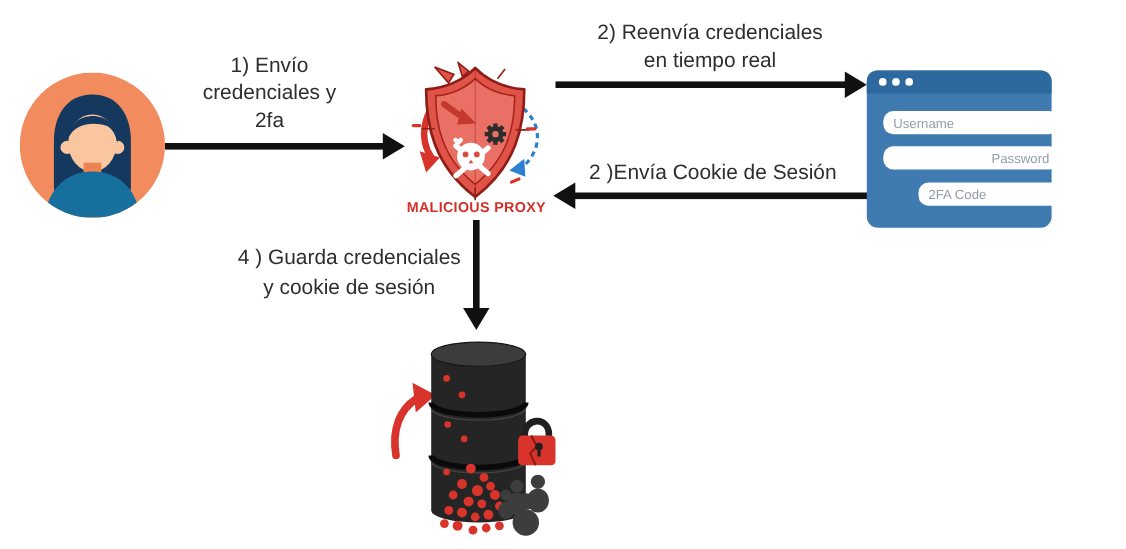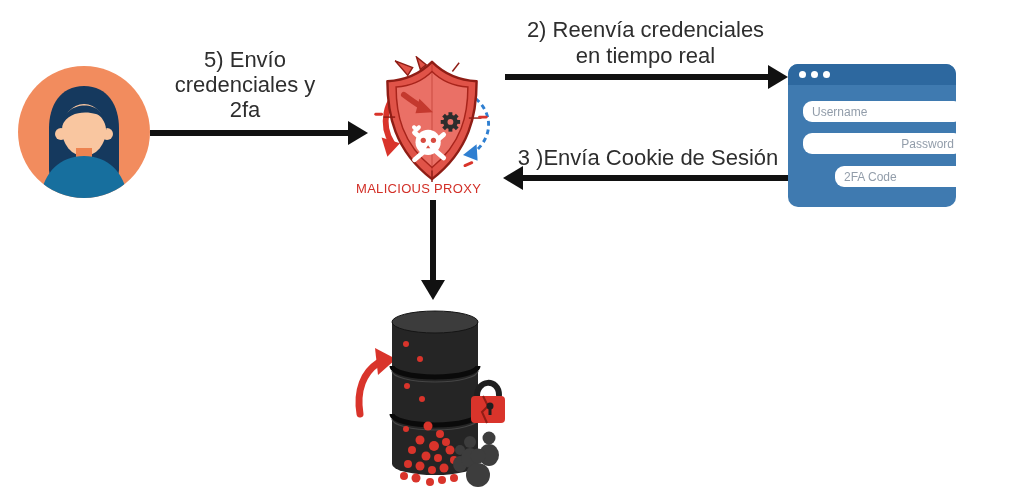--- a/index.html
+++ b/index.html
@@ -8,26 +8,26 @@
     --field-placeholder:#929daa; --avatar-orange:#f28c5e; --hair-navy:#15395e;
     --skin:#f9c6a0; --shirt-teal:#176f9e; --db-dark:#252525;
     --blue-dashed:#2f7fd1; --people-gray:#3d3d3d;
   }
   html,body{margin:0;padding:0;background:#ffffff;}
   .canvas{
     position:relative;width:1024px;height:499px;background:#ffffff;overflow:hidden;
     font-family:"Liberation Sans",sans-serif;
   }
   .lbl{
-    position:absolute;font-size:22px;line-height:25px;color:var(--text);
+    position:absolute;font-size:19px;line-height:25px;color:var(--text);
     text-align:center;white-space:pre-line;
   }
   .proxy-lbl{
-    position:absolute;font-weight:normal;font-size:13px;letter-spacing:.3px;
-    color:var(--proxy-label-red);text-align:left;
+    position:absolute;font-weight:bold;font-size:13px;letter-spacing:.3px;
+    color:var(--proxy-label-red);text-align:center;
   }
   .arrow{position:absolute;}
   .shaft-h{position:absolute;top:9px;height:6px;background:var(--arrow-black);}
   .shaft-v{position:absolute;left:9px;width:6px;background:var(--arrow-black);}
   .head-r{position:absolute;right:0;top:0;width:0;height:0;
     border-top:12px solid transparent;border-bottom:12px solid transparent;
     border-left:20px solid var(--arrow-black);}
   .head-l{position:absolute;left:0;top:0;width:0;height:0;
     border-top:12px solid transparent;border-bottom:12px solid transparent;
     border-right:20px solid var(--arrow-black);}
@@ -70,21 +70,21 @@
         <circle cx="43" cy="68" r="6" style="fill:var(--skin)"></circle>
         <circle cx="89" cy="68" r="6" style="fill:var(--skin)"></circle>
         <ellipse cx="66" cy="64" rx="22" ry="26" style="fill:var(--skin)"></ellipse>
         <path d="M44,60 C44,34 89,30 89,64 C89,64 86,50 78,48 C68,45 50,45 44,60 Z" style="fill:var(--hair-navy)"></path>
         <path d="M58,82 L74,82 L74,96 L58,96 Z" fill="#ed8350"></path>
         <path d="M66,90 C42,90 26,106 22,132 L110,132 C106,106 90,90 66,90 Z" style="fill:var(--shirt-teal)"></path>
       </g>
     </svg>
   </div>
 
-  <div class="lbl" style="left:160px;top:47px;width:170px">5) Envío
+  <div class="lbl" style="left:160px;top:47px;width:170px">1) Envío
 credenciales y
 2fa</div>
   <div class="arrow" style="left:150px;top:121px;width:218px;height:24px">
     <div class="shaft-h" style="left:0;right:16px"></div>
     <div class="head-r"></div>
   </div>
 
   <div style="position:absolute;left:368px;top:56px;width:128px;height:128px">
     <svg viewBox="0 0 130 132" width="128" height="128">
 
@@ -143,37 +143,39 @@
   </div>
   <div class="proxy-lbl" style="left:356px;top:181px;width:154px">MALICIOUS PROXY</div>
 
   <div class="lbl" style="left:523px;top:17px;width:245px;line-height:26px">2) Reenvía credenciales
 en tiempo real</div>
   <div class="arrow" style="left:505px;top:65px;width:283px;height:24px">
     <div class="shaft-h" style="left:0;right:16px"></div>
     <div class="head-r"></div>
   </div>
 
-  <div class="lbl" style="left:515px;top:145px;width:266px">3 )Envía Cookie de Sesión</div>
+  <div class="lbl" style="left:515px;top:145px;width:266px">2 )Envía Cookie de Sesión</div>
   <div class="arrow" style="left:503px;top:166px;width:287px;height:24px">
     <div class="shaft-h" style="left:16px;right:0"></div>
     <div class="head-l"></div>
   </div>
 
   <div class="window">
     <div class="titlebar">
       <span class="dot"></span>
       <span class="dot"></span>
       <span class="dot"></span>
     </div>
     <input class="field" style="top: 37px;" readonly="" placeholder="Username">
     <input class="field" style="top: 69px; text-align: right;" readonly="" placeholder="Password">
     <input class="field" style="top: 102px; margin-left: 32px;" readonly="" placeholder="2FA Code">
   </div>
 
+  <div class="lbl" style="left:195px;top:221px;width:245px;line-height:27px">4 ) Guarda credenciales
+y cookie de sesión</div>
   <div class="arrow" style="left:421px;top:200px;width:24px;height:100px">
     <div class="shaft-v" style="top:0;bottom:16px"></div>
     <div class="head-d"></div>
   </div>
 
   <div style="position:absolute;left:350px;top:298px;width:165px;height:200px">
     <svg viewBox="0 0 165 200" width="165" height="200">
 
       <g>
         <path d="M10,116 C6,92 14,74 28,65" fill="none" style="stroke:var(--red)" stroke-width="7" stroke-linecap="round"></path>

